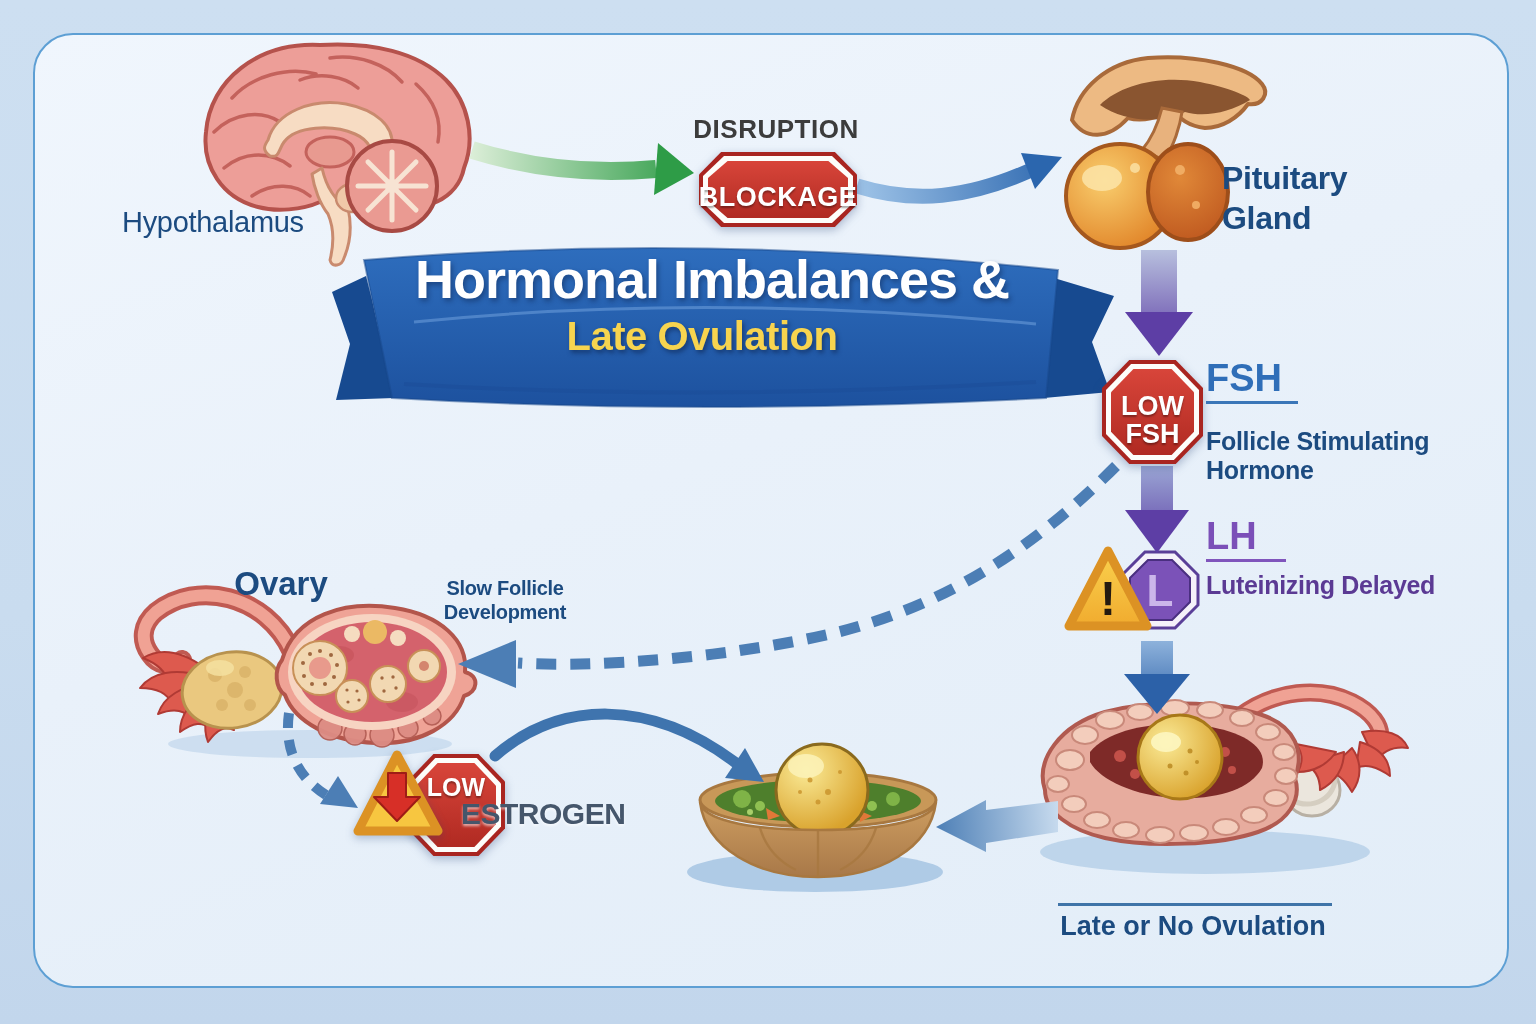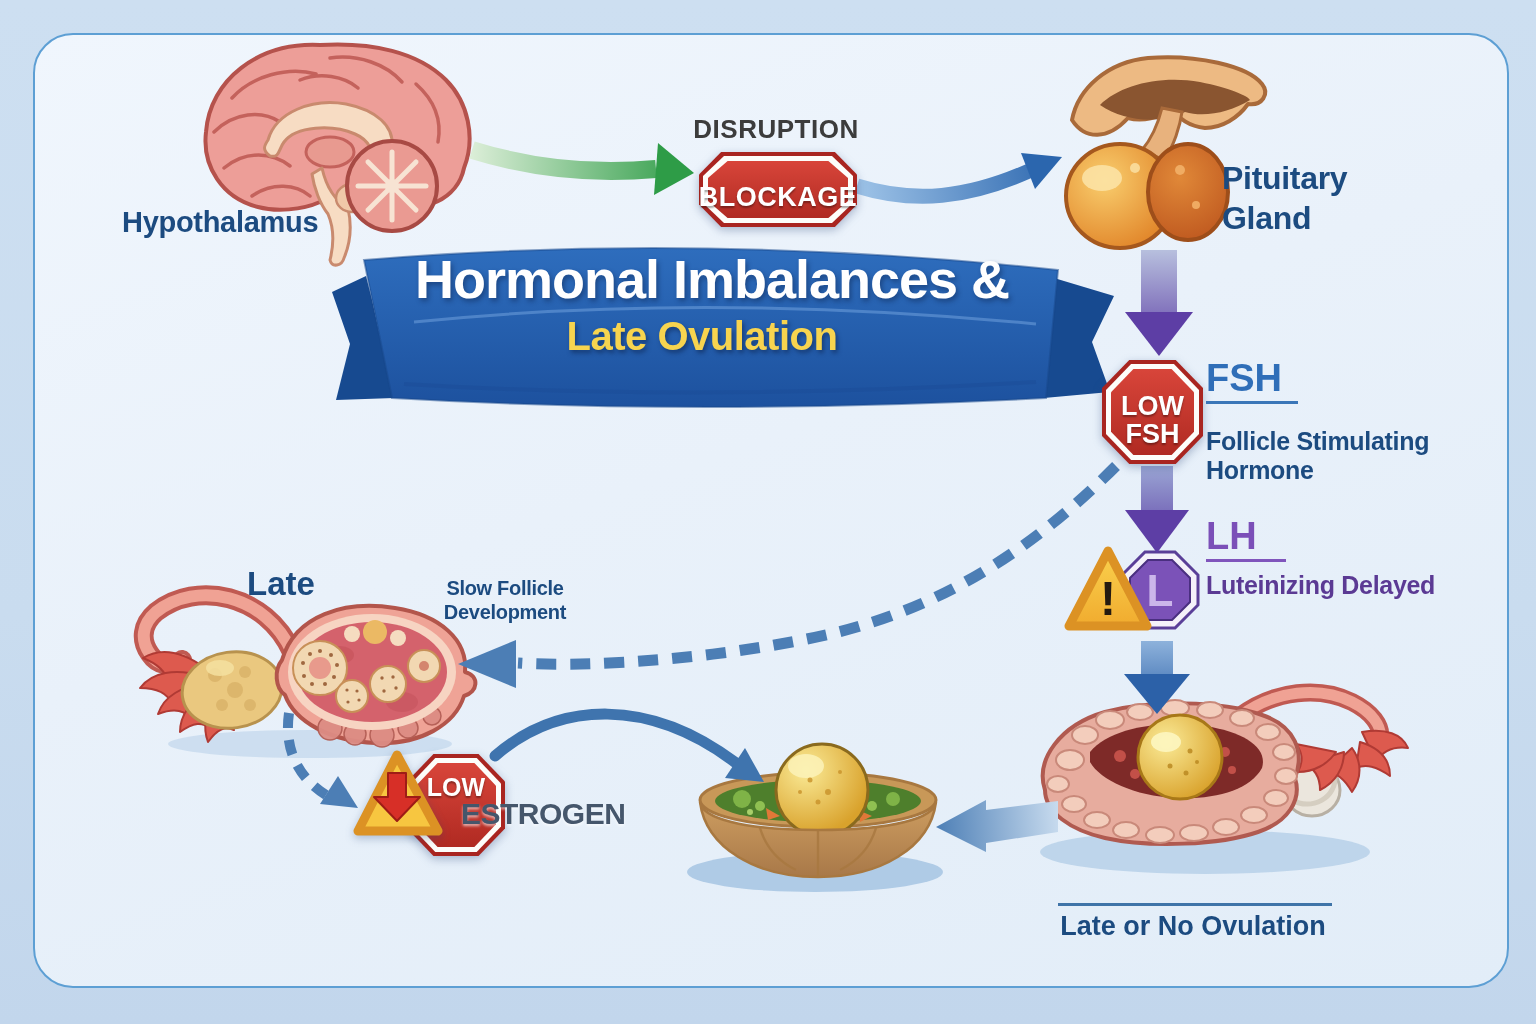--- a/index.html
+++ b/index.html
@@ -10,21 +10,21 @@
   }
   .panel {
     position:absolute; left:33px; top:33px; width:1472px; height:951px;
     border-radius:40px; border:2px solid #5d9fd4;
     background:linear-gradient(160deg,#f0f6fd 0%, #e9f1fa 45%, #e2edf8 100%);
   }
   svg.art { position:absolute; left:0; top:0; }
   svg text { font-family:"Liberation Sans", sans-serif; }
 
   .lbl { position:absolute; }
-  .hypothalamus { left:122px; top:206px; font-size:29px; font-weight:700; color:#1c4b80; letter-spacing:-.3px; }
+  .hypothalamus { left:122px; top:206px; font-size:29px; font-weight:400; color:#1c4b80; letter-spacing:-.3px; }
   .disruption { left:776px; top:114px; transform:translateX(-50%); font-size:26px; font-weight:700; color:#3c3c3c; letter-spacing:.5px; }
   .pituitary-label { left:1222px; top:158px; width:190px; font-size:32px; font-weight:700; color:#1c4b80; line-height:1.25; letter-spacing:-.3px; }
   .banner-line1 { left:712px; top:248px; transform:translateX(-50%); font-size:54px; font-weight:700; color:#ffffff; letter-spacing:-1px; white-space:nowrap; text-shadow:2px 3px 5px rgba(10,30,70,.45); }
   .banner-line2 { left:702px; top:314px; transform:translateX(-50%); font-size:40px; font-weight:700; color:#f7d44f; letter-spacing:-.5px; white-space:nowrap; text-shadow:2px 3px 4px rgba(10,30,70,.5); }
   .fsh-block { left:1206px; top:359px; }
   .lh-block  { left:1206px; top:517px; }
   .head-underline { display:inline-block; line-height:1; padding-bottom:4px; }
   .fsh-h { font-size:38px; font-weight:700; color:#2f6eb8; border-bottom:3px solid #3a76b8; min-width:92px; }
   .lh-h  { font-size:38px; font-weight:700; color:#7b4fb8; border-bottom:3px solid #8055bc; min-width:80px; }
   .fsh-sub { margin-top:23px; font-size:25px; font-weight:700; color:#1c4b80; width:238px; line-height:1.15; letter-spacing:-.3px; }
@@ -398,21 +398,21 @@
   <div class="lbl fsh-block">
     <span class="head-underline fsh-h">FSH</span>
     <div class="fsh-sub">Follicle Stimulating Hormone</div>
   </div>
 
   <div class="lbl lh-block">
     <span class="head-underline lh-h">LH</span>
     <div class="lh-sub">Luteinizing Delayed</div>
   </div>
 
-  <div class="lbl ovary-label">Late</div>
+  <div class="lbl ovary-label">Ovary</div>
   <div class="lbl slow-follicle">Slow Follicle Development</div>
 
   <div class="sign estrogen-sign">
     <div class="oct oct-tall oct-outer"></div>
     <div class="oct oct-tall oct-mid"></div>
     <div class="oct oct-tall oct-inner"></div>
     <div class="est-low">LOW</div>
   </div>
   <div class="est-triangle">
     <svg width="96" height="94" viewBox="0 0 96 94">

